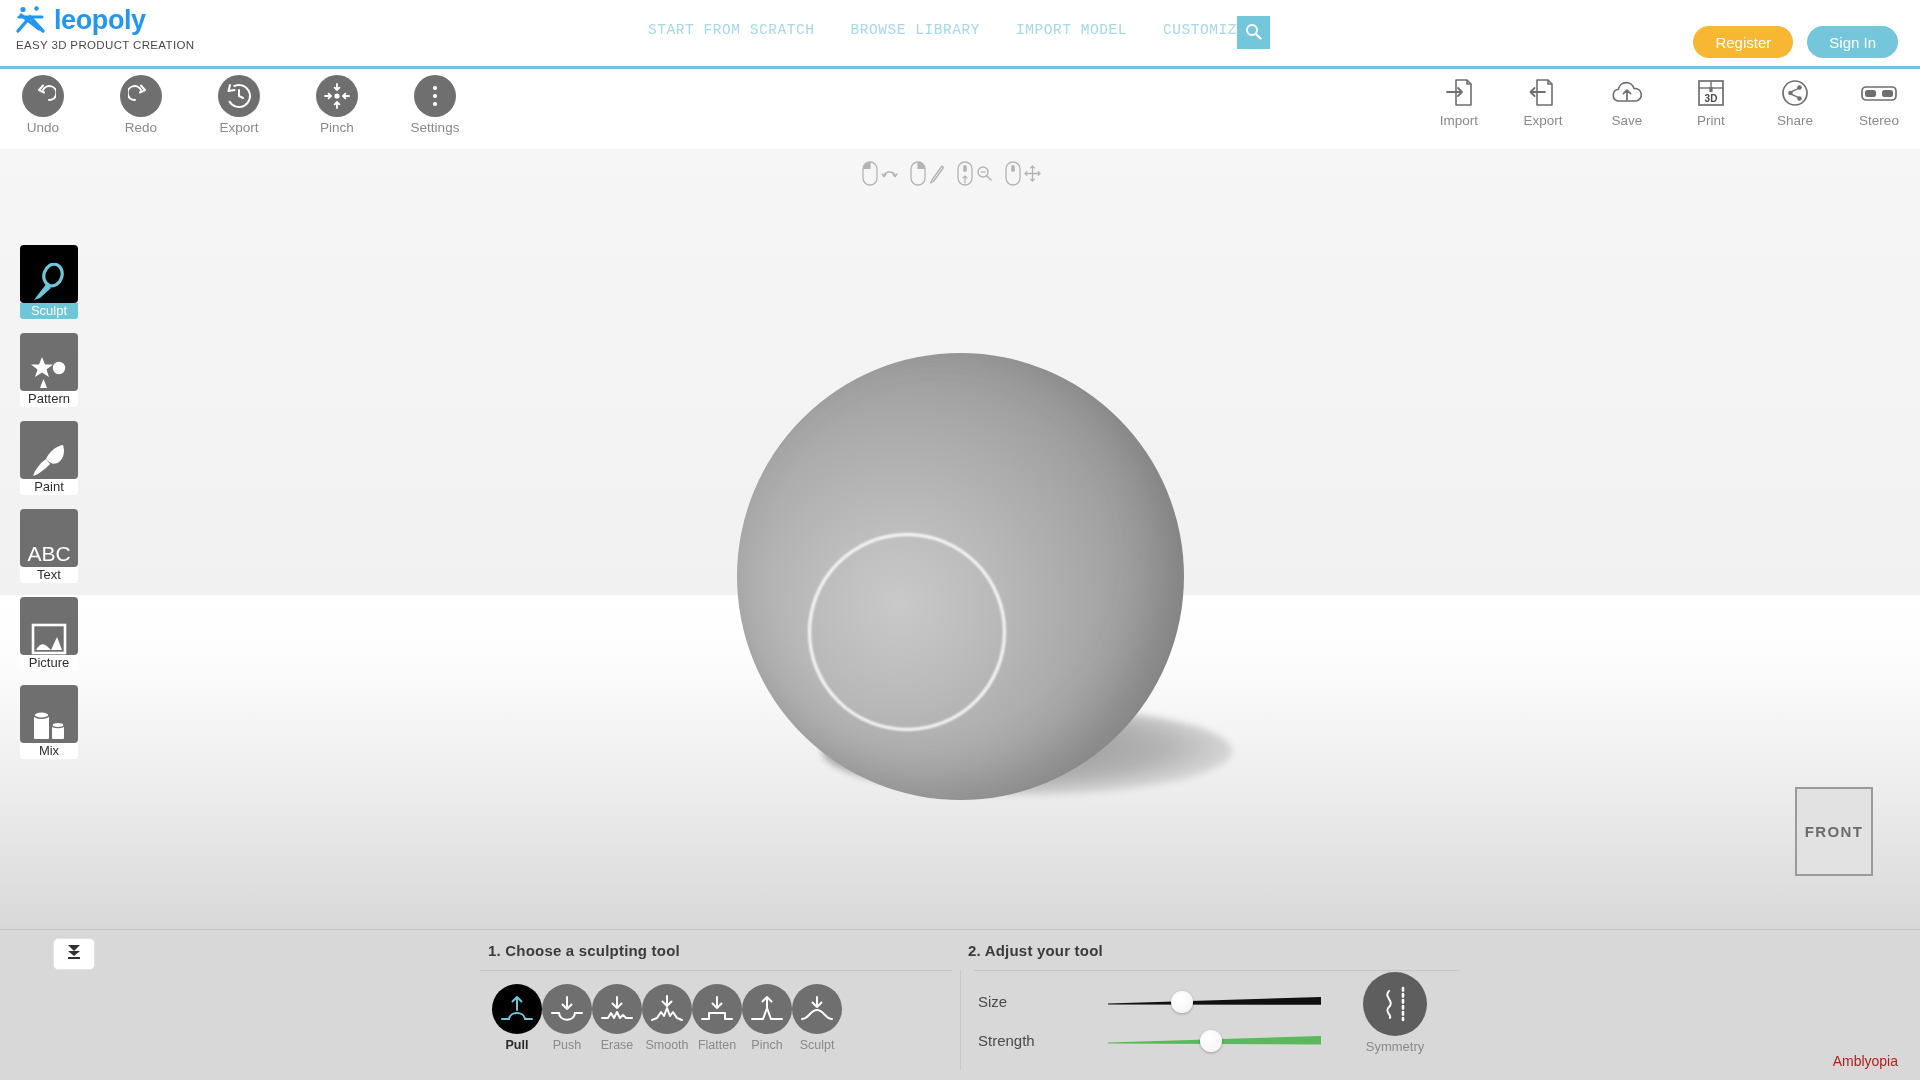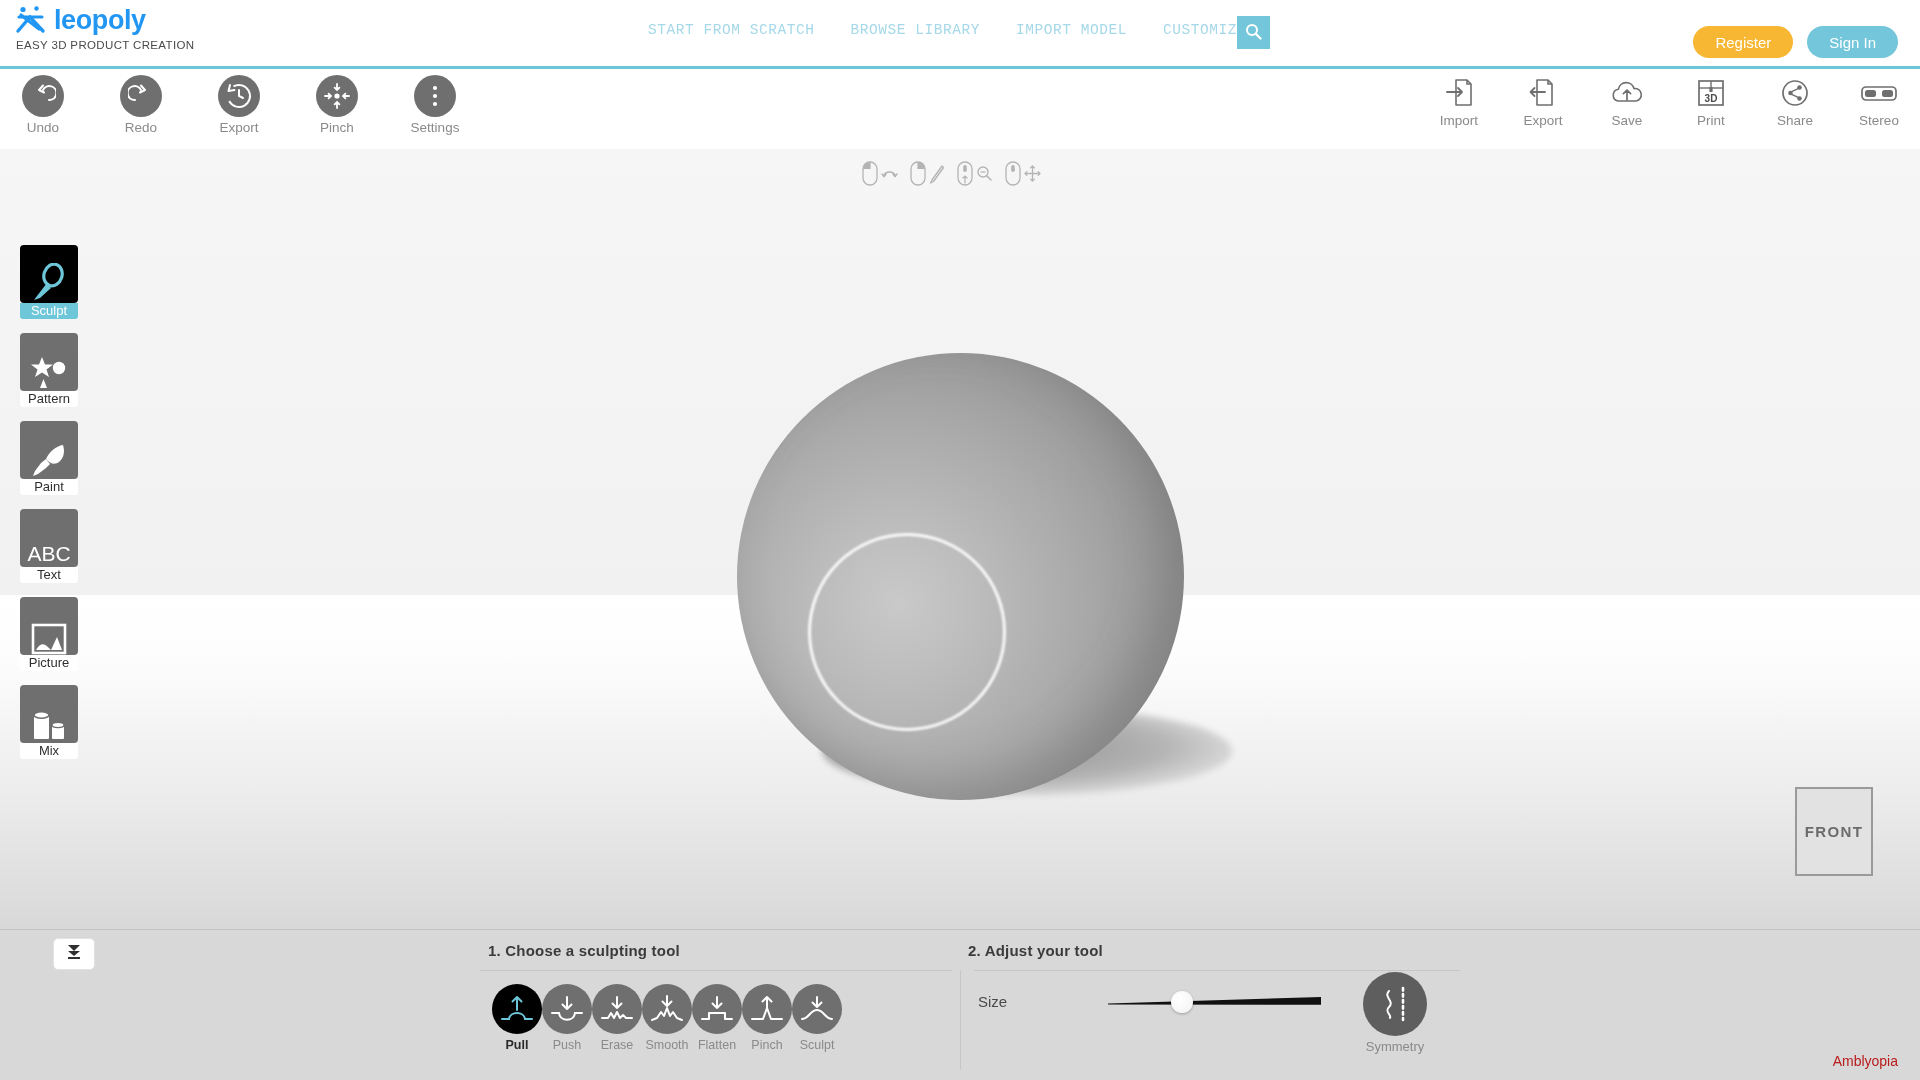--- a/index.html
+++ b/index.html
@@ -605,20 +605,29 @@
       <div class="slider-block">
         <div class="slider-row">
           <div class="slider-label">Size</div>
           <div class="slider-track">
             <svg class="wedge" viewBox="0 0 213 24" preserveAspectRatio="none">
               <path d="M0 13.6 L213 7 L213 14.8 L0 14.6 Z" fill="#111111"></path>
             </svg>
             <div class="knob" id="knob-size" style="left: 63.03px;"></div>
           </div>
         </div>
+        <div class="slider-row">
+          <div class="slider-label">Strength</div>
+          <div class="slider-track">
+            <svg class="wedge" viewBox="0 0 213 24" preserveAspectRatio="none">
+              <path d="M0 13.6 L213 7 L213 15.4 L0 14.6 Z" fill="#5cb85c"></path>
+            </svg>
+            <div class="knob" id="knob-strength" style="left: 91.68px;"></div>
+          </div>
+        </div>
       </div>
 
       <div class="symmetry">
         <div class="sym-circ">
           <svg width="44" height="44" viewBox="0 0 44 44">
             <path d="M16 9 C10 15 22 19 16 25 C11 30 19 33 17 36" stroke="#fff" stroke-width="2" fill="none" stroke-linecap="round"></path>
             <line x1="30" y1="6" x2="30" y2="38" stroke="#fff" stroke-width="2.6" stroke-dasharray="2.6 3.4" stroke-linecap="round"></line>
           </svg>
         </div>
         <div class="sym-label">Symmetry</div>

